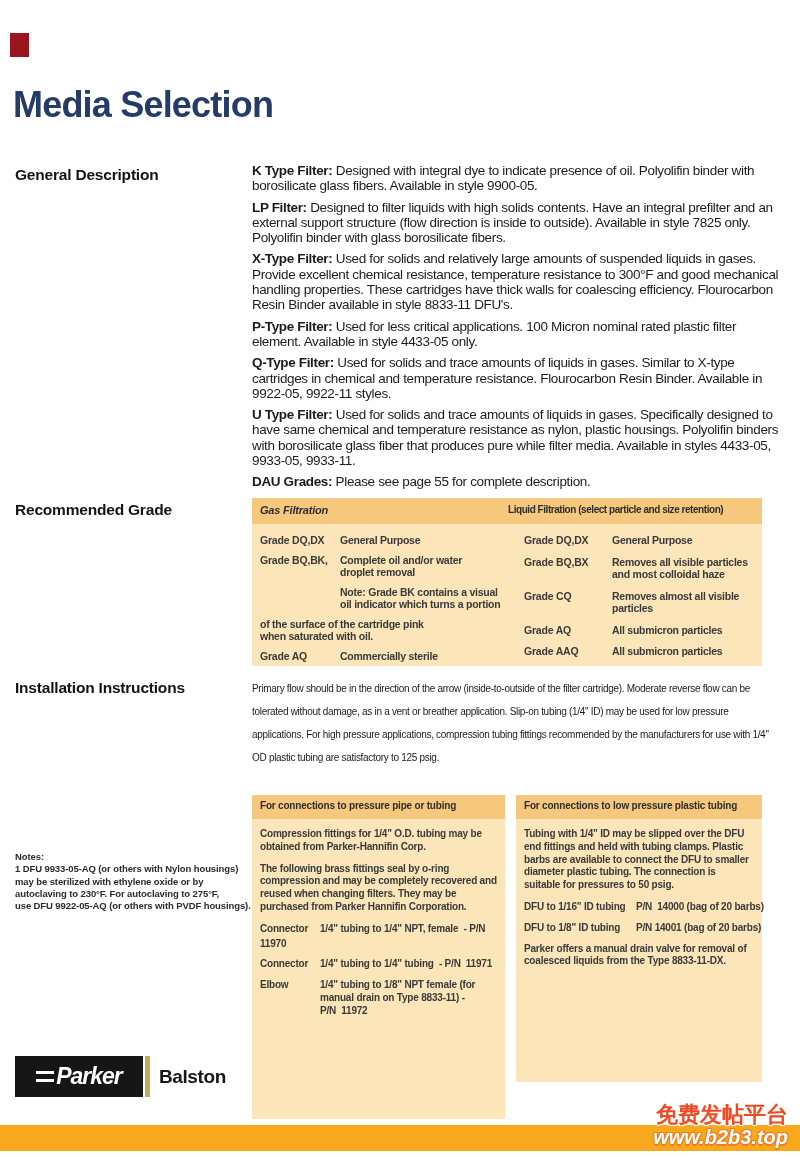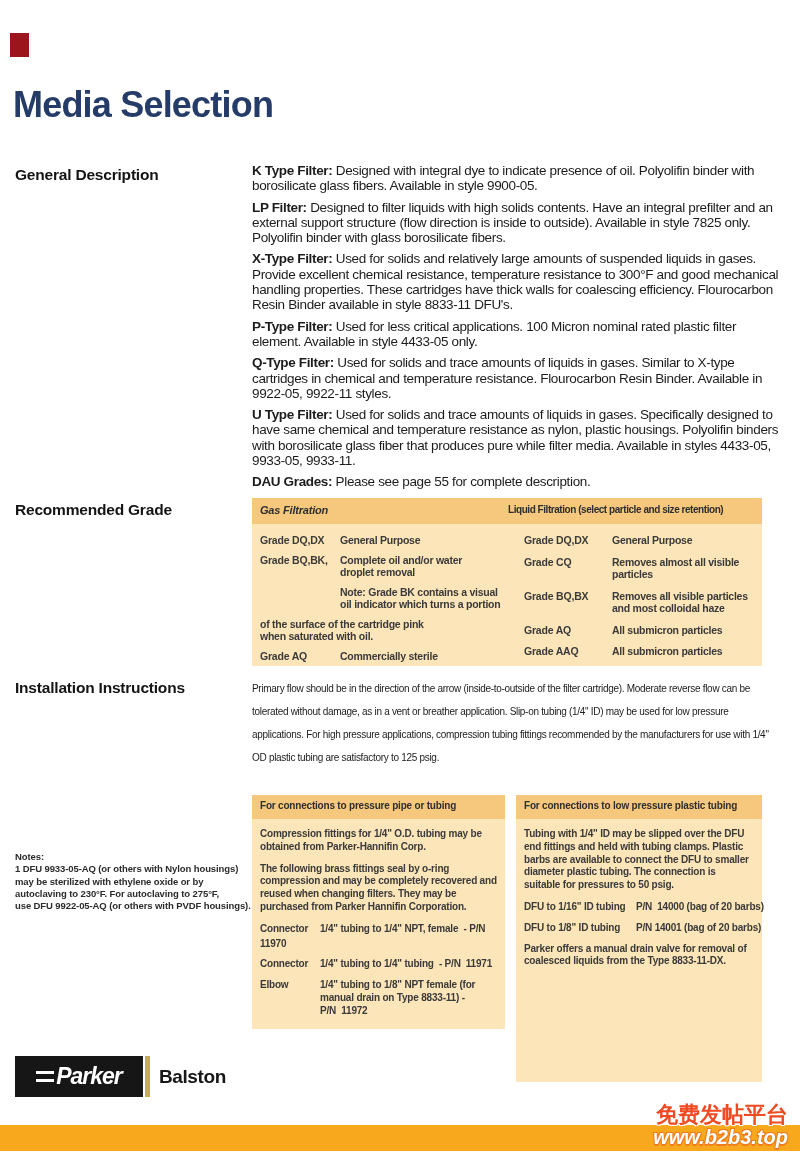--- a/index.html
+++ b/index.html
@@ -58,21 +58,21 @@
 
   
   .notes {
     position:absolute; left:15px; top:851px; width:240px;
     font-size:9.5px; line-height:12.3px; font-weight:bold; color:#2b2b2b; letter-spacing:-0.1px;
   }
   .notes .nt-body { white-space:pre-line; font-weight:bold; }
 
   
   .conn-panel { position:absolute; top:795px; background:#fce5b8; }
-  .conn-left  { left:252px; width:253px; height:234px; }
+  .conn-left  { left:252px; width:253px; height:324px; }
   .conn-right { left:516px; width:246px; height:287px; }
   .conn-header {
     height:24px; background:#f6c87d; box-sizing:border-box; padding:5px 0 0 8px;
     font-size:10px; font-weight:bold; color:#2e2e2e; letter-spacing:-0.2px; white-space:pre;
   }
   .conn-body { padding:9px 8px 0 8px; font-size:10px; font-weight:bold; color:#3a3a3a; line-height:12.8px; letter-spacing:-0.2px; }
   .conn-body p { margin:0 0 9px 0; }
   .c-row { display:flex; margin-bottom:8px; }
   .c-label { flex:0 0 auto; white-space:pre; }
   .conn-left  .c-label { width:60px; }
@@ -156,28 +156,28 @@
           <div class="g-grade">Grade AQ</div>
           <div class="g-desc">Commercially sterile</div>
         </div>
       </div>
       <div class="liq-block">
         <div class="g-row">
           <div class="l-grade">Grade DQ,DX</div>
           <div class="g-desc">General Purpose</div>
         </div>
         <div class="g-row">
+          <div class="l-grade">Grade BQ,BX</div>
+          <div class="g-desc">Removes all visible particles
+and most colloidal haze</div>
+        </div>
+        <div class="g-row">
           <div class="l-grade">Grade CQ</div>
           <div class="g-desc">Removes almost all visible
 particles</div>
-        </div>
-        <div class="g-row">
-          <div class="l-grade">Grade BQ,BX</div>
-          <div class="g-desc">Removes all visible particles
-and most colloidal haze</div>
         </div>
         <div class="g-row">
           <div class="l-grade">Grade AQ</div>
           <div class="g-desc">All submicron particles</div>
         </div>
         <div class="g-row">
           <div class="l-grade">Grade AAQ</div>
           <div class="g-desc">All submicron particles</div>
         </div>
       </div>

